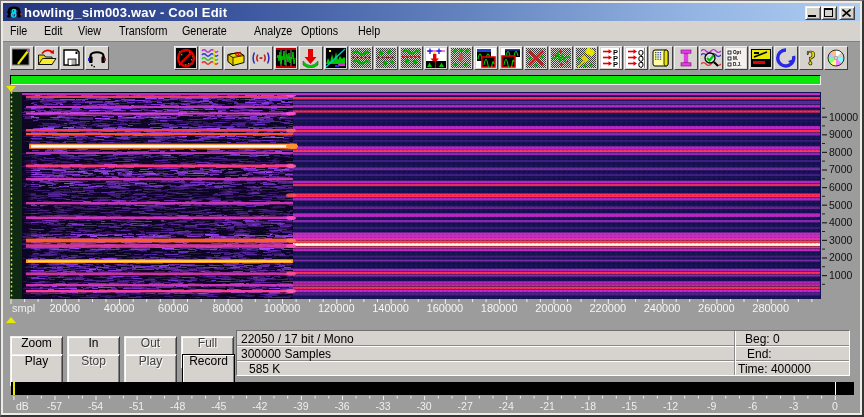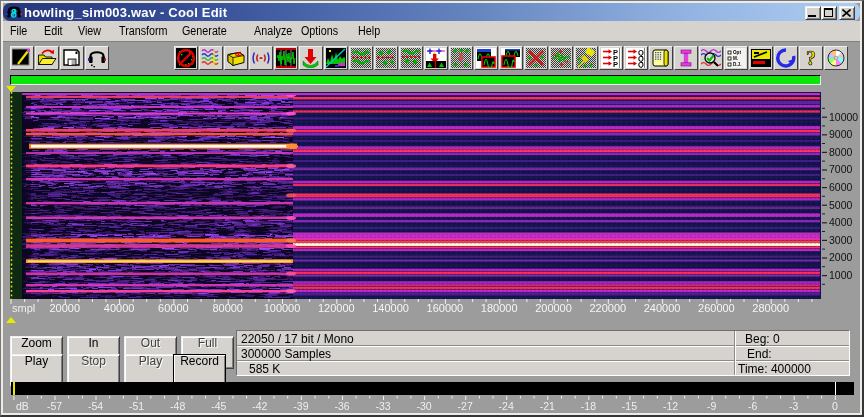--- a/index.html
+++ b/index.html
@@ -1,18 +1,18 @@
 <!DOCTYPE html>
 <html><head><meta charset="utf-8"><style>
 *{margin:0;padding:0;box-sizing:border-box}
 html,body{width:864px;height:417px;overflow:hidden;font-family:"Liberation Sans",sans-serif}
 body{background:#9c9c9c}
 #frame1{position:absolute;inset:0;border:solid;border-width:1px 2px 2px 1px;border-color:#787878 #353535 #353535 #787878;z-index:50;pointer-events:none}
 #frame2{position:absolute;left:1px;top:1px;right:2px;bottom:2px;border:2px solid #edebe6;z-index:50;pointer-events:none}
-#tbar{position:absolute;left:3px;top:3px;width:857px;height:18px;background:linear-gradient(to right,#25357c 0%,#39539c 25%,#6585c0 55%,#93b4e2 80%,#aecdf2 100%);border-radius:7px;}
+#tbar{position:absolute;left:3px;top:3px;width:857px;height:18px;background:linear-gradient(to right,#25357c 0%,#39539c 25%,#6585c0 55%,#93b4e2 80%,#aecdf2 100%);}
 #ttext{position:absolute;left:21px;top:2px;color:#fff;font-size:13px;font-weight:bold;letter-spacing:0.2px;white-space:pre}
 .wb{position:absolute;top:3px;width:16px;height:14px;background:#d6d3ce;border:1px solid;border-color:#efefef #404040 #404040 #efefef;box-shadow:inset 1px 1px 0 #fff, inset -1px -1px 0 #808080}
 #menubar{position:absolute;left:3px;top:21px;width:857px;height:21px;background:#d6d3ce;border-bottom:1px solid #808080}
 .mi{position:absolute;top:3px;font-size:12.5px;color:#000;transform:scaleX(0.86);transform-origin:0 0;letter-spacing:0px;white-space:pre}
 .tb{position:absolute;width:24px;height:24px;background:#d6d3ce;border:1px solid;border-color:#efefef #404040 #404040 #efefef;padding:1px}
 #greenbar{position:absolute;left:10px;top:75px;width:811px;height:10px;background:#0ae60a;border:solid;border-width:1.5px 1.5px 1.5px 1px;border-color:#000 #f0f0f0 #f0f0f0 #000}
 #tridown{position:absolute;left:6px;top:86px;width:0;height:0;border-left:5.5px solid transparent;border-right:5.5px solid transparent;border-top:6px solid #e8e800}
 #triup{position:absolute;left:6px;top:317px;width:0;height:0;border-left:5.5px solid transparent;border-right:5.5px solid transparent;border-bottom:6px solid #e8e800}
 .pb{position:absolute;width:53px;height:33px;background:#d6d3ce;border:1px solid;border-color:#efefef #404040 #404040 #efefef;box-shadow:inset 1px 1px 0 #fff, inset -1px -1px 0 #808080;font-size:12px;text-align:center;line-height:13px;color:#000}
 .pb.dis{color:#404040;text-shadow:1px 1px 0 #ffffff}
@@ -813,21 +813,21 @@
     <rect x="0" y="15.8" width="3" height="1" fill="#222"></rect>
   </svg>
 <div id="triup"></div>
 <div class="pb" style="left:10px;top:336px">Zoom</div>
 <div class="pb" style="left:67px;top:336px">In</div>
 <div class="pb dis" style="left:124px;top:336px">Out</div>
 <div class="pb dis" style="left:181px;top:336px">Full</div>
 <div class="pb" style="left:10px;top:354px">Play</div>
 <div class="pb dis" style="left:67px;top:354px">Stop</div>
 <div class="pb dis" style="left:124px;top:354px">Play</div>
-<div class="pb rec" style="left:173px;top:354px">Record</div>
+<div class="pb rec" style="left:182px;top:354px">Record</div>
 <div id="info">
 <div class="sep" style="top:14px"></div>
     <div class="sep" style="top:29px"></div>
 <div id="vsep"></div>
 <div class="inf" style="left:4px;top:1px">22050 / 17 bit / Mono</div>
 <div class="inf" style="left:4px;top:16px">300000 Samples</div>
 <div class="inf" style="left:12px;top:31px">585 K</div>
 <div class="inf" style="left:508px;top:1px">Beg: 0</div>
 <div class="inf" style="left:510px;top:16px">End:</div>
 <div class="inf" style="left:501px;top:31px">Time: 400000</div>

